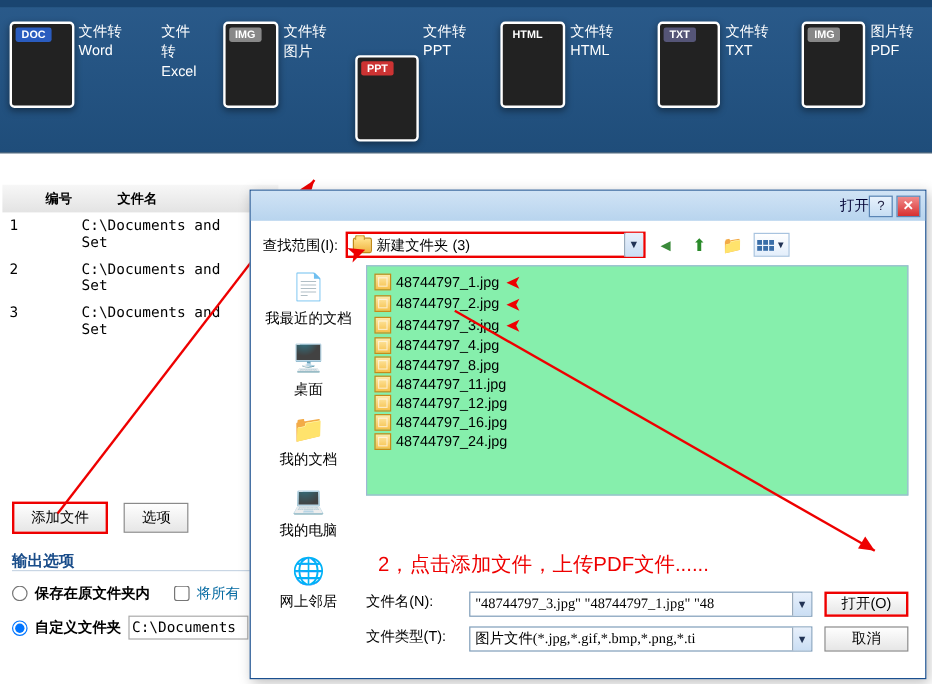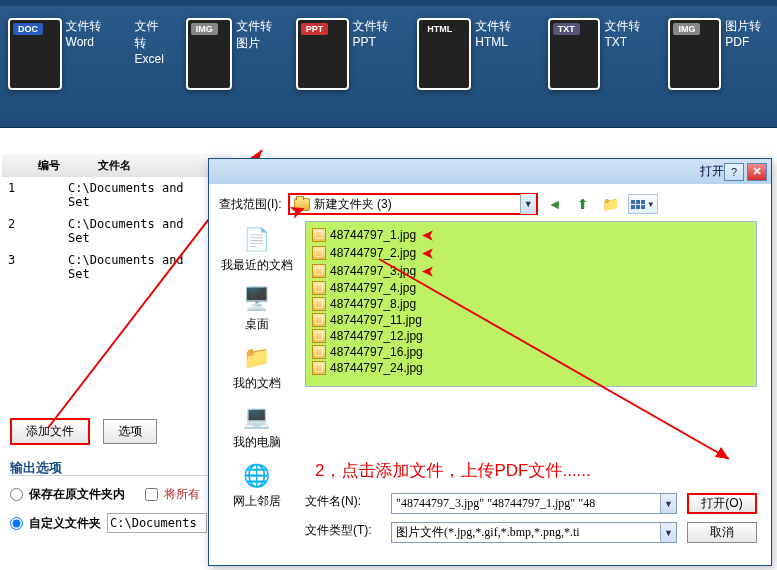--- a/index.html
+++ b/index.html
@@ -8,21 +8,21 @@
 
 .top-bar { background: linear-gradient(#2a5a8a, #1f4d7a); height: 128px; padding: 6px 8px; display: flex; gap: 22px; align-items: flex-start; border-bottom: 1px solid #0a2d4d; }
 .top-cut { position:absolute; top:0; left:0; right:0; height:6px; background:#1a4570; }
 .tool { display: flex; flex-direction: row; align-items: flex-start; gap: 4px; cursor: pointer; margin-top:12px; }
 .tool .thumb { width: 72px; height: 72px; border: 2px solid #fff; border-radius: 4px; background: #222; position: relative; overflow:hidden; box-shadow: 0 2px 6px rgba(0,0,0,.4); }
 .thumb .badge { position: absolute; top: 3px; left: 3px; font-size: 9px; color:#fff; padding: 1px 5px; border-radius: 2px; font-weight: bold; }
 .tool .lbl { color: #fff; font-size: 12px; }
 .thumb-doc{background:linear-gradient(#e8eef5,#c8d5e5);}
 .thumb-xls{background:linear-gradient(#fff,#e0ffe0);}
 .thumb-img{background:linear-gradient(#ff8,#f3a);}
-.thumb-ppt{background:linear-gradient(#d44,#a22);}
+.thumb-ppt{background:linear-gradient(#d44,#a22);margin-top:28px;}
 .thumb-html{background:linear-gradient(#333,#000);}
 .thumb-txt{background:linear-gradient(#cde,#abc);}
 .thumb-imgp{background:linear-gradient(#6cf,#39c);}
 .thumb-pdf{background:linear-gradient(#a00,#600);}
 .badge-doc{background:#2a5cbf;} .badge-xls{background:#2e8b2e;} .badge-img{background:#888;} .badge-ppt{background:#c33;} .badge-html{background:#222;} .badge-txt{background:#557;} .badge-imgp{background:#888;} .badge-pdf{background:#b00;}
 
 
 .main { position: absolute; top: 128px; left: 0; right: 0; bottom: 0; background:#fff; }
 .file-table { position: absolute; top: 26px; left: 2px; }
 .file-table .hdr { display:flex; background: linear-gradient(#f7f7f7,#e3e3e3); border:0px solid #cfcfcf; font-size:11px; font-weight:bold;padding-left:30px; }
@@ -31,21 +31,21 @@
 .file-table .row { display:flex; font-family: SimSun, monospace; font-size:12px; }
 .file-table .row span{ padding:6px 6px; }
 
 .bottom-panel { position:absolute; left:10px; top:290px; width:240px; }
 .btn { display:inline-block; background: linear-gradient(#fefefe,#e6e6e6); border:1px solid #8a8a8a; padding:3px 14px; font-size:12px; cursor:pointer; }
 .btn.red-border { border:2px solid #e00; }
 .output-title { margin-top:14px; font-size:13px; color:#1a4d8a; font-weight:bold; }
 .opt-row { margin-top:10px; display:flex; align-items:center; gap:6px; font-size:12px; }
 .opt-row input[type=text]{ font-family:SimSun,monospace; font-size:12px; padding:2px; width:100px; border:1px solid #aaa;}
 .chk-red { accent-color:#d00; }
-.lbl-red { color:#b91c1c; }
+.lbl-red { color:#0369a1; }
 
 
 .dialog { position:absolute; left:208px; top:158px; width:564px; height:408px; border:1px solid #1a4f8f; background:#fff; box-shadow: 2px 3px 10px rgba(0,0,0,.25); }
 .dlg-title { height:25px; background: linear-gradient(#d0e3f5,#b8d4ee); display:flex; align-items:center; padding:0 4px 0 8px; font-size:12px; color:#003; justify-content:flex-end; }
 .dlg-title .right { display:flex; gap:3px; }
 .titlebtn { width:20px; height:18px; border:1px solid #5a85b5; background:linear-gradient(#e8f2fc,#c6ddf3); display:flex; align-items:center; justify-content:center; font-size:11px; cursor:pointer; color:#224; }
 .titlebtn.close{ background:linear-gradient(#f18c8c,#d73030); color:#fff; font-weight:bold; }
 .dlg-row1 { position:absolute; top:34px; left:10px; right:10px; display:flex; align-items:center; gap:6px; font-size:12px; }
 .lookin-box { flex:1; max-width:250px; border:2px solid #e00; height:22px; display:flex; align-items:center; background:#fff; }
 .lookin-box .inner{ display:flex; align-items:center; gap:4px; padding:0 4px; flex:1; }
@@ -54,21 +54,21 @@
 .lookin-box .dd{ width:16px; height:20px; background:linear-gradient(#e8f0fb,#cadef4); border-left:1px solid #9ab; display:flex; align-items:center; justify-content:center; font-size:9px; color:#235; cursor:pointer; }
 .navico{ width:22px; height:20px; display:flex; align-items:center; justify-content:center; border-radius:3px; cursor:pointer; font-size:14px; }
 .views-dd{ border:1px solid #a8c3df; display:flex; align-items:center; padding:0 2px; gap:2px; height:20px; cursor:pointer; background:linear-gradient(#fff,#e3eefb);}
 .views-grid{ display:grid; grid-template-columns:4px 4px 4px; grid-template-rows:4px 4px; gap:1px; }
 .views-grid span{ background:#3a6ea8; }
 
 .places { position:absolute; top:62px; left:8px; width:80px; bottom:12px; display:flex; flex-direction:column; align-items:center; gap:2px; font-size:12px; }
 .place{ display:flex; flex-direction:column; align-items:center; gap:2px; padding:4px 0; cursor:pointer; width:100%; }
 .place .pic{ width:34px; height:30px; display:flex; align-items:center; justify-content:center; font-size:22px; }
 
-.listpane { position:absolute; top:62px; left:96px; right:14px; height:166px; border:1px solid #9fb8d5; background:#bef264; overflow:auto; padding:4px; }
+.listpane { position:absolute; top:62px; left:96px; right:14px; height:192px; border:1px solid #9fb8d5; background:#86efac; overflow:auto; padding:4px; }
 .fileitem{ display:flex; align-items:center; gap:4px; padding:1px 2px; font-size:12px; cursor:pointer; font-family:Tahoma, sans-serif; }
 .fic{ width:14px; height:14px; border:1px solid #c58b1a; background:linear-gradient(#ffe9a8,#f5c04a); position:relative; }
 .fic::after{content:""; position:absolute; inset:2px; border:1px solid rgba(255,255,255,.6);}
 .red-arrow{ color:#e00; font-size:14px; margin-left:2px; font-weight:bold; transform:scaleX(-1); display:inline-block;}
 
 .annot { position:absolute; left:106px; top:300px; right:30px; color:#e00; font-size:17px; font-weight:500; pointer-events:none; }
 .annot-line{ stroke:#e00; stroke-width:2; fill:none; }
 .annot-head{ fill:#e00; }
 .red-outline-tri{ position:absolute; top:39px; left:80px; color:#e00; font-size:20px; transform:rotate(-20deg); }
 

